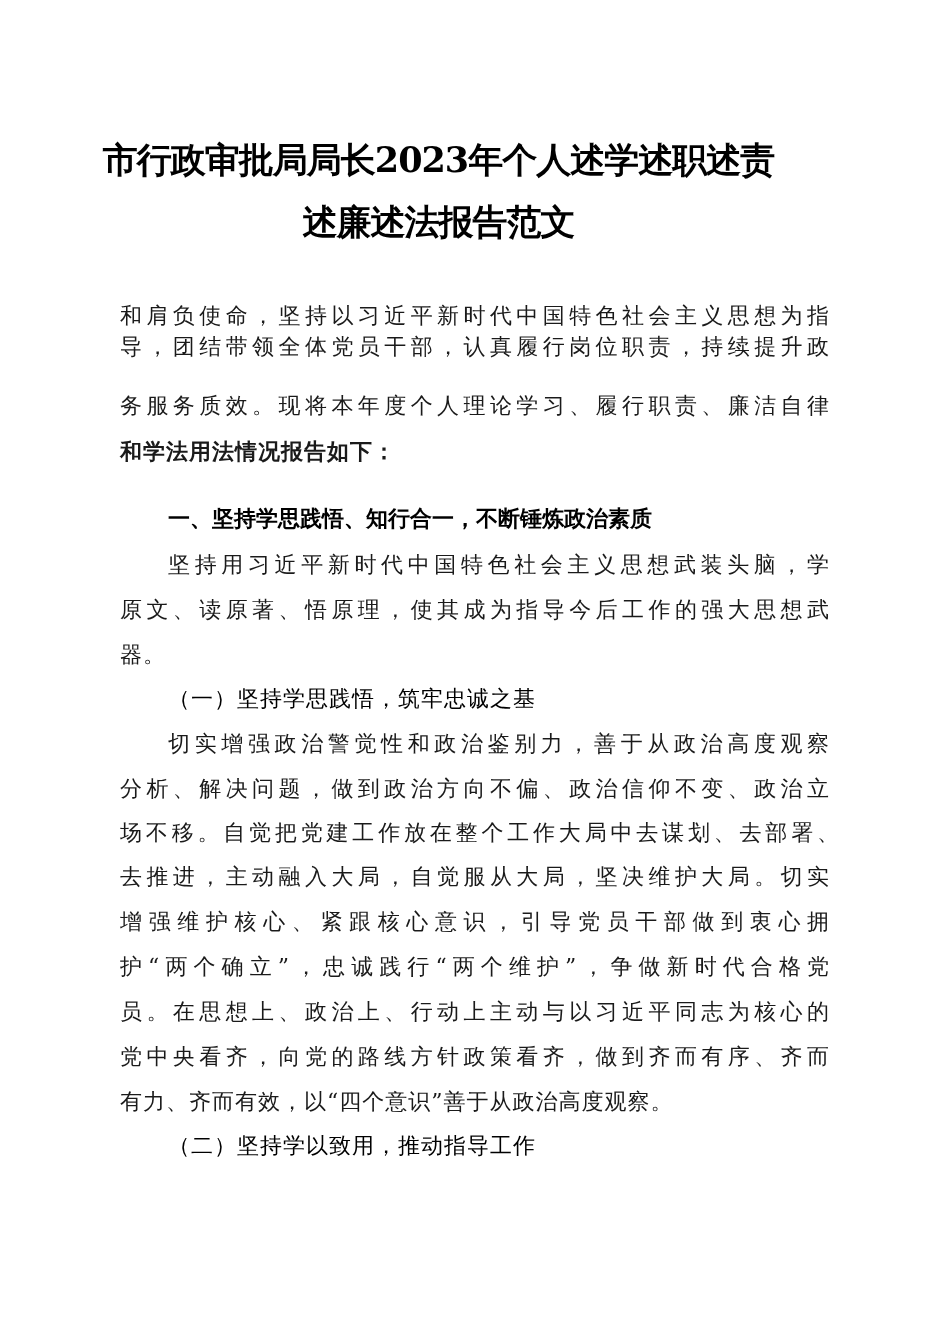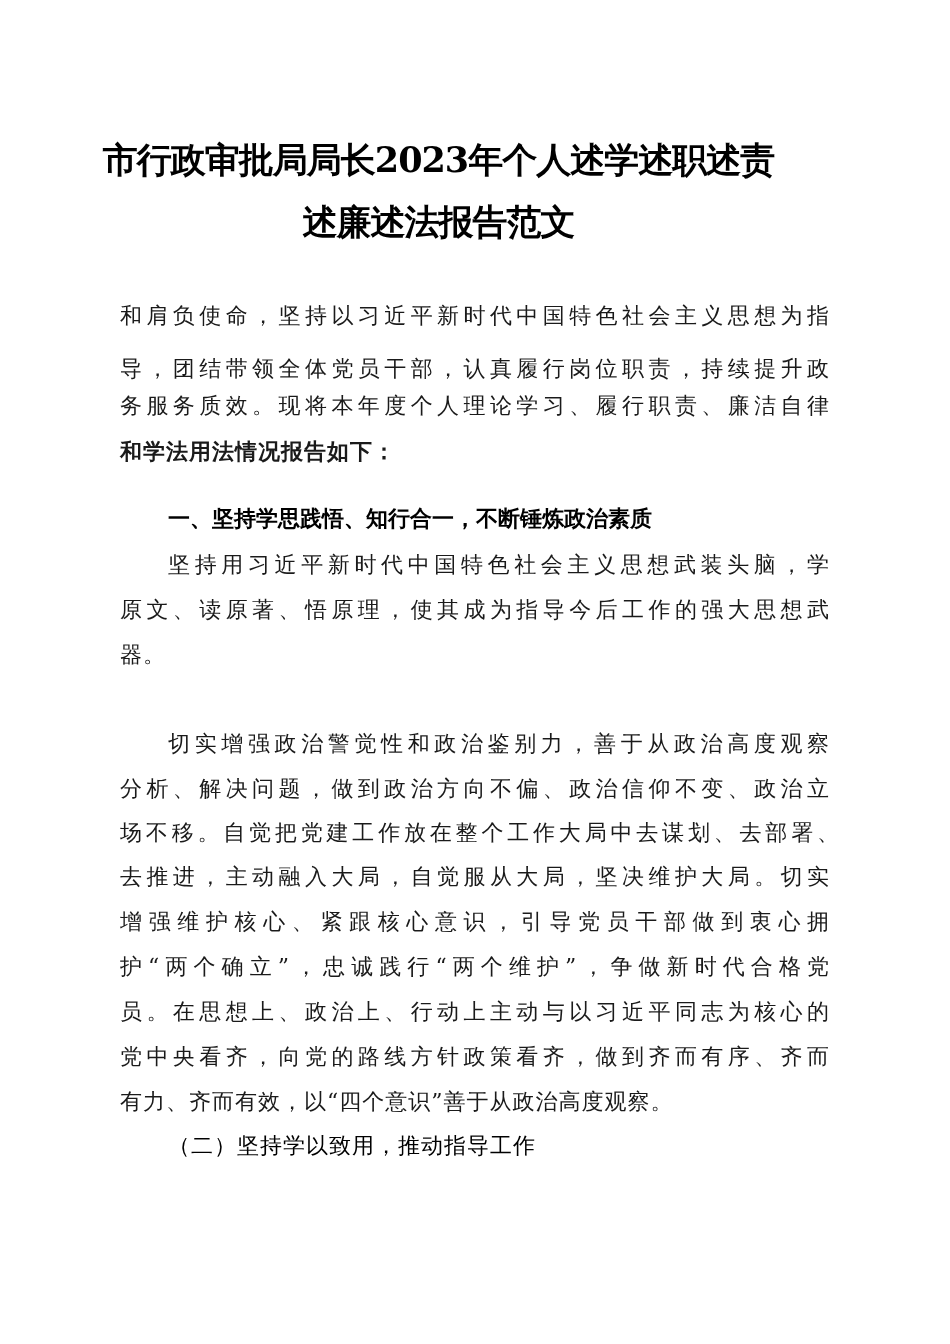--- a/index.html
+++ b/index.html
@@ -81,30 +81,31 @@
   </style>
 </head>
 <body>
 
 <div class="page">
 
   <div class="title-line" style="top:138px;">市行政审批局局长2023年个人述学述职述责</div>
   <div class="title-line" style="top:200px;">述廉述法报告范文</div>
 
   <div class="line" style="top:301px;">和肩负使命，坚持以习近平新时代中国特色社会主义思想为指</div>
-  <div class="line" style="top:354px;">导，团结带领全体党员干部，认真履行岗位职责，持续提升政</div>
+  <div class="line" style="top:332px;">导，团结带领全体党员干部，认真履行岗位职责，持续提升政</div>
   <div class="line" style="top:391px;">务服务质效。现将本年度个人理论学习、履行职责、廉洁自律</div>
   <div class="line last" style="top:436px;font-weight:bold;">和学法用法情况报告如下：</div>
 
   <div class="h1" style="top:504px;">一、坚持学思践悟、知行合一，不断锤炼政治素质</div>
 
   <div class="line indent" style="top:550px;">坚持用习近平新时代中国特色社会主义思想武装头脑，学</div>
   <div class="line" style="top:595px;">原文、读原著、悟原理，使其成为指导今后工作的强大思想武</div>
   <div class="line last" style="top:640px;">器。</div>
 
+  <div class="h2" style="top:684px;">（一）坚持学思践悟，筑牢忠诚之基</div>
 
   <div class="line indent" style="top:729px;">切实增强政治警觉性和政治鉴别力，善于从政治高度观察</div>
   <div class="line" style="top:774px;">分析、解决问题，做到政治方向不偏、政治信仰不变、政治立</div>
   <div class="line wide" style="top:818px;">场不移。自觉把党建工作放在整个工作大局中去谋划、去部署、</div>
   <div class="line" style="top:862px;">去推进，主动融入大局，自觉服从大局，坚决维护大局。切实</div>
   <div class="line" style="top:907px;">增强维护核心、紧跟核心意识，引导党员干部做到衷心拥</div>
   <div class="line" style="top:952px;">护“两个确立”，忠诚践行“两个维护”，争做新时代合格党</div>
   <div class="line" style="top:997px;">员。在思想上、政治上、行动上主动与以习近平同志为核心的</div>
   <div class="line" style="top:1042px;">党中央看齐，向党的路线方针政策看齐，做到齐而有序、齐而</div>
   <div class="line last" style="top:1087px;">有力、齐而有效，以“四个意识”善于从政治高度观察。</div>

